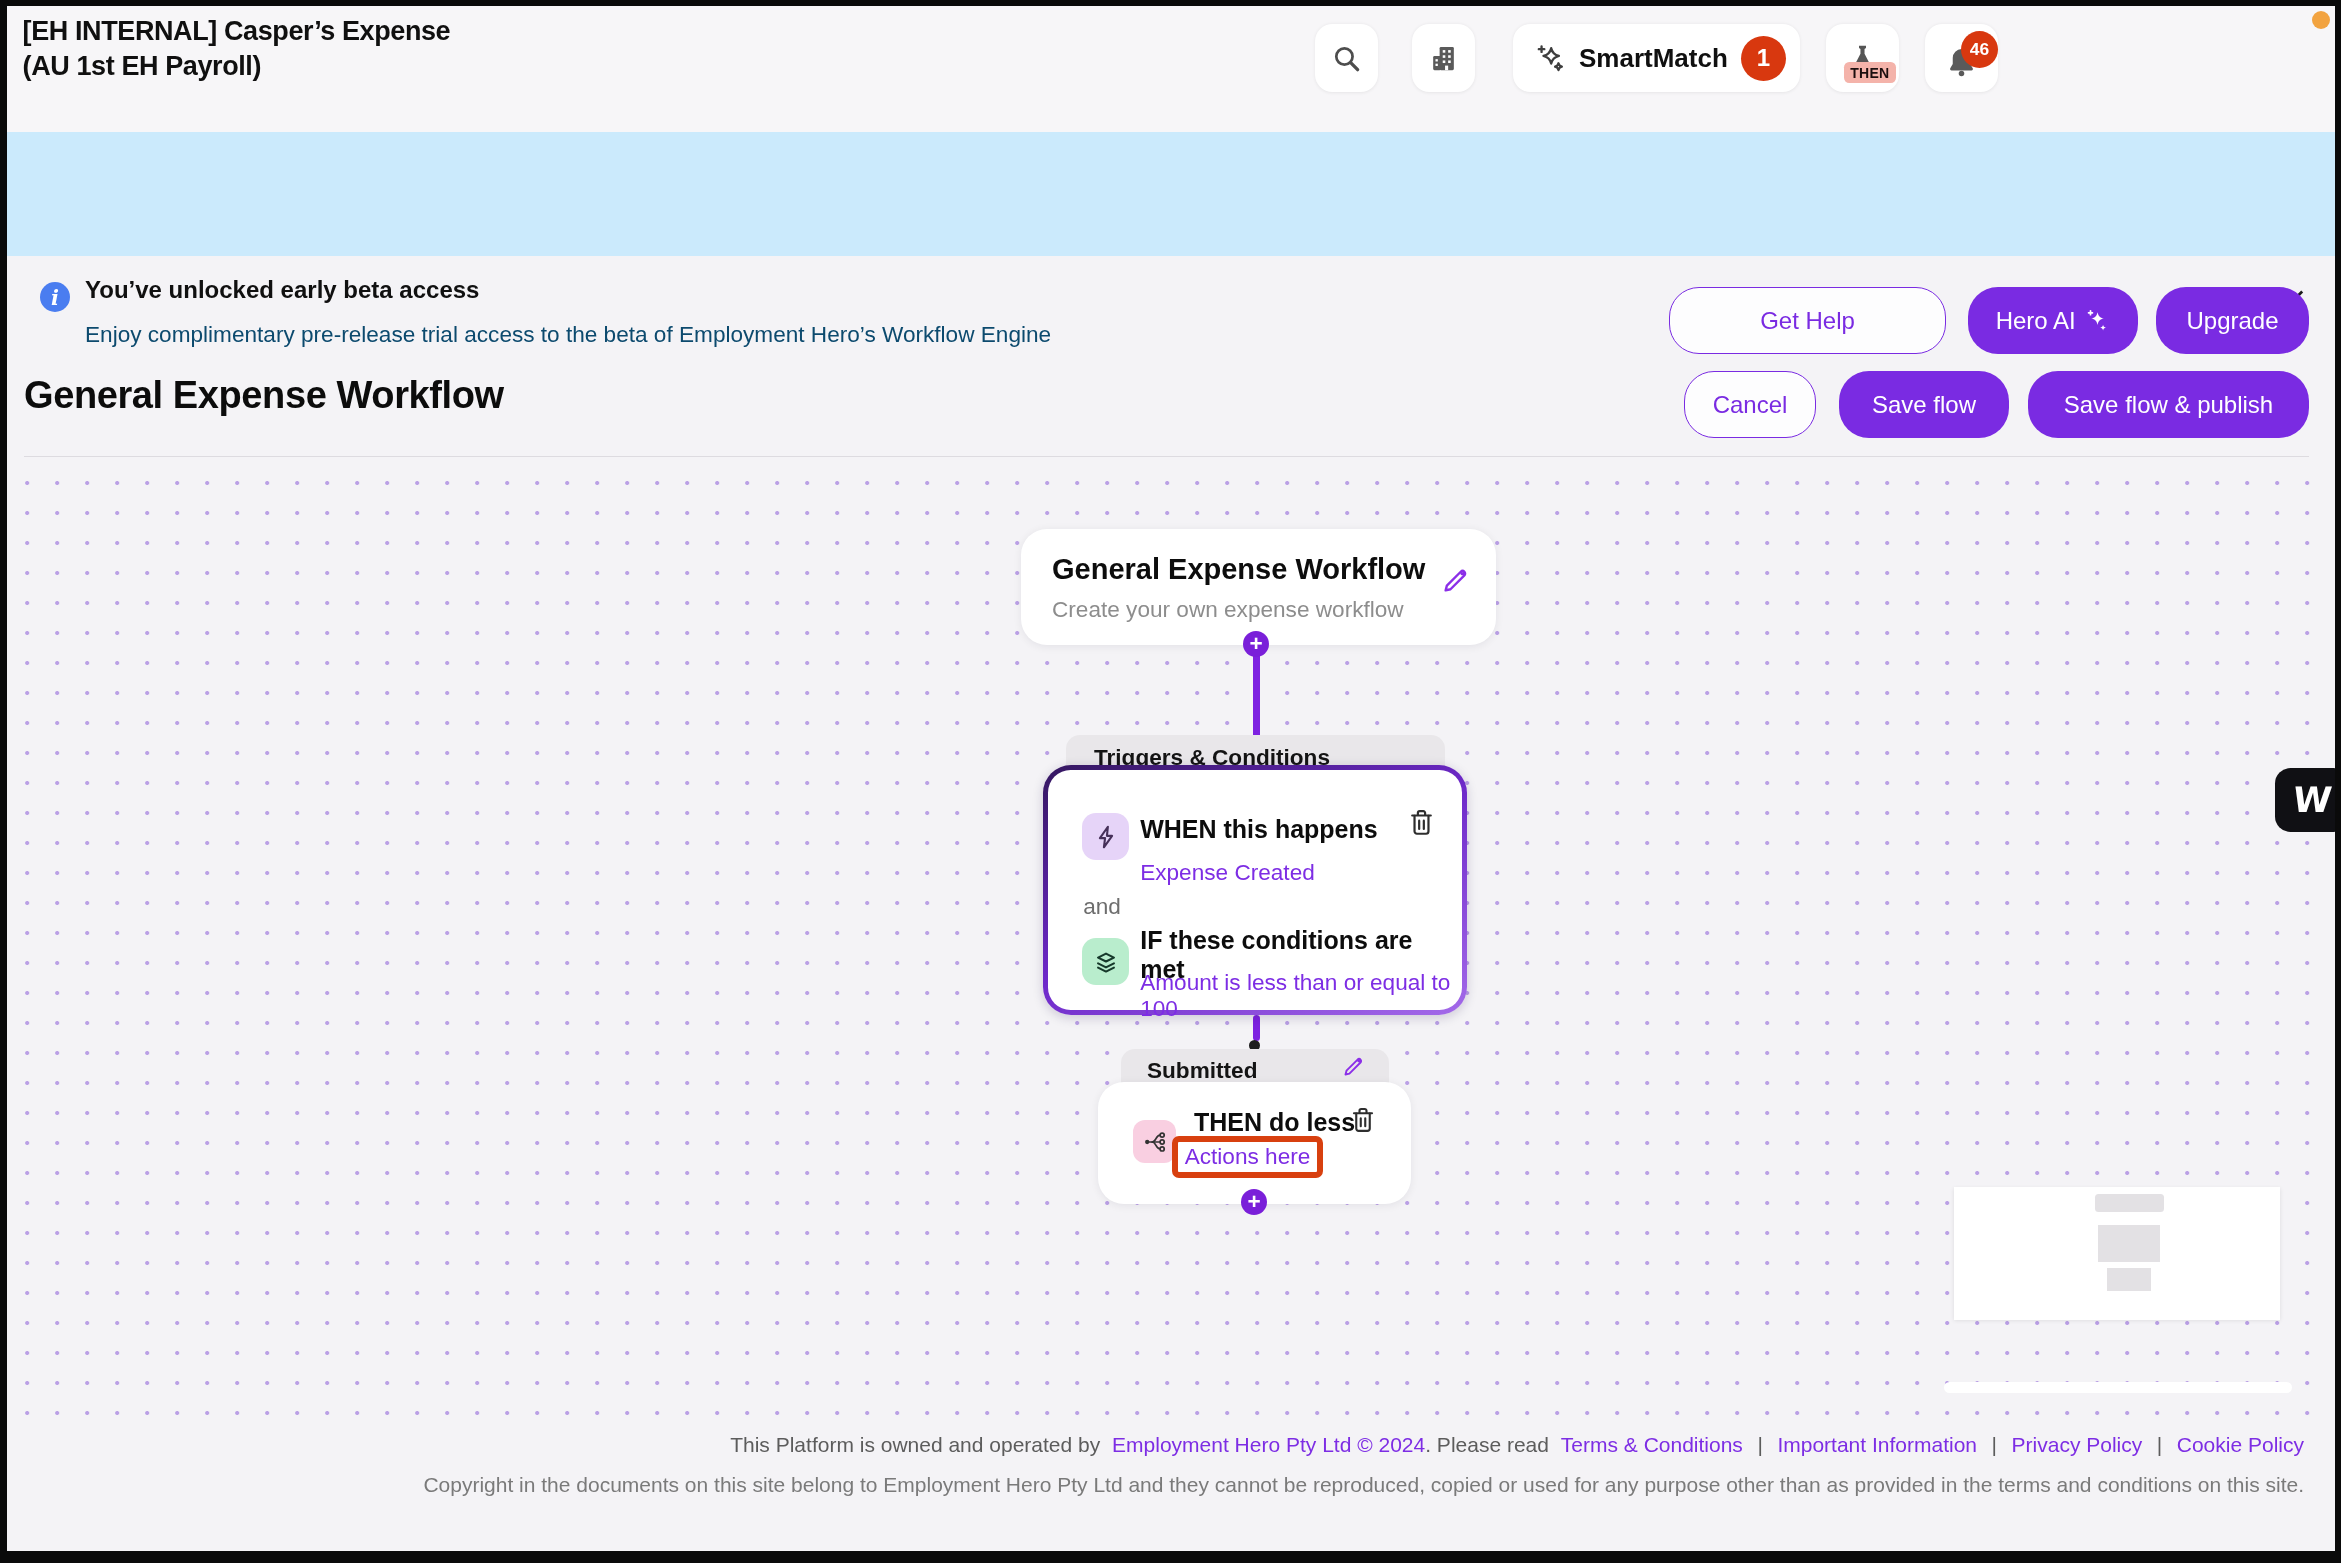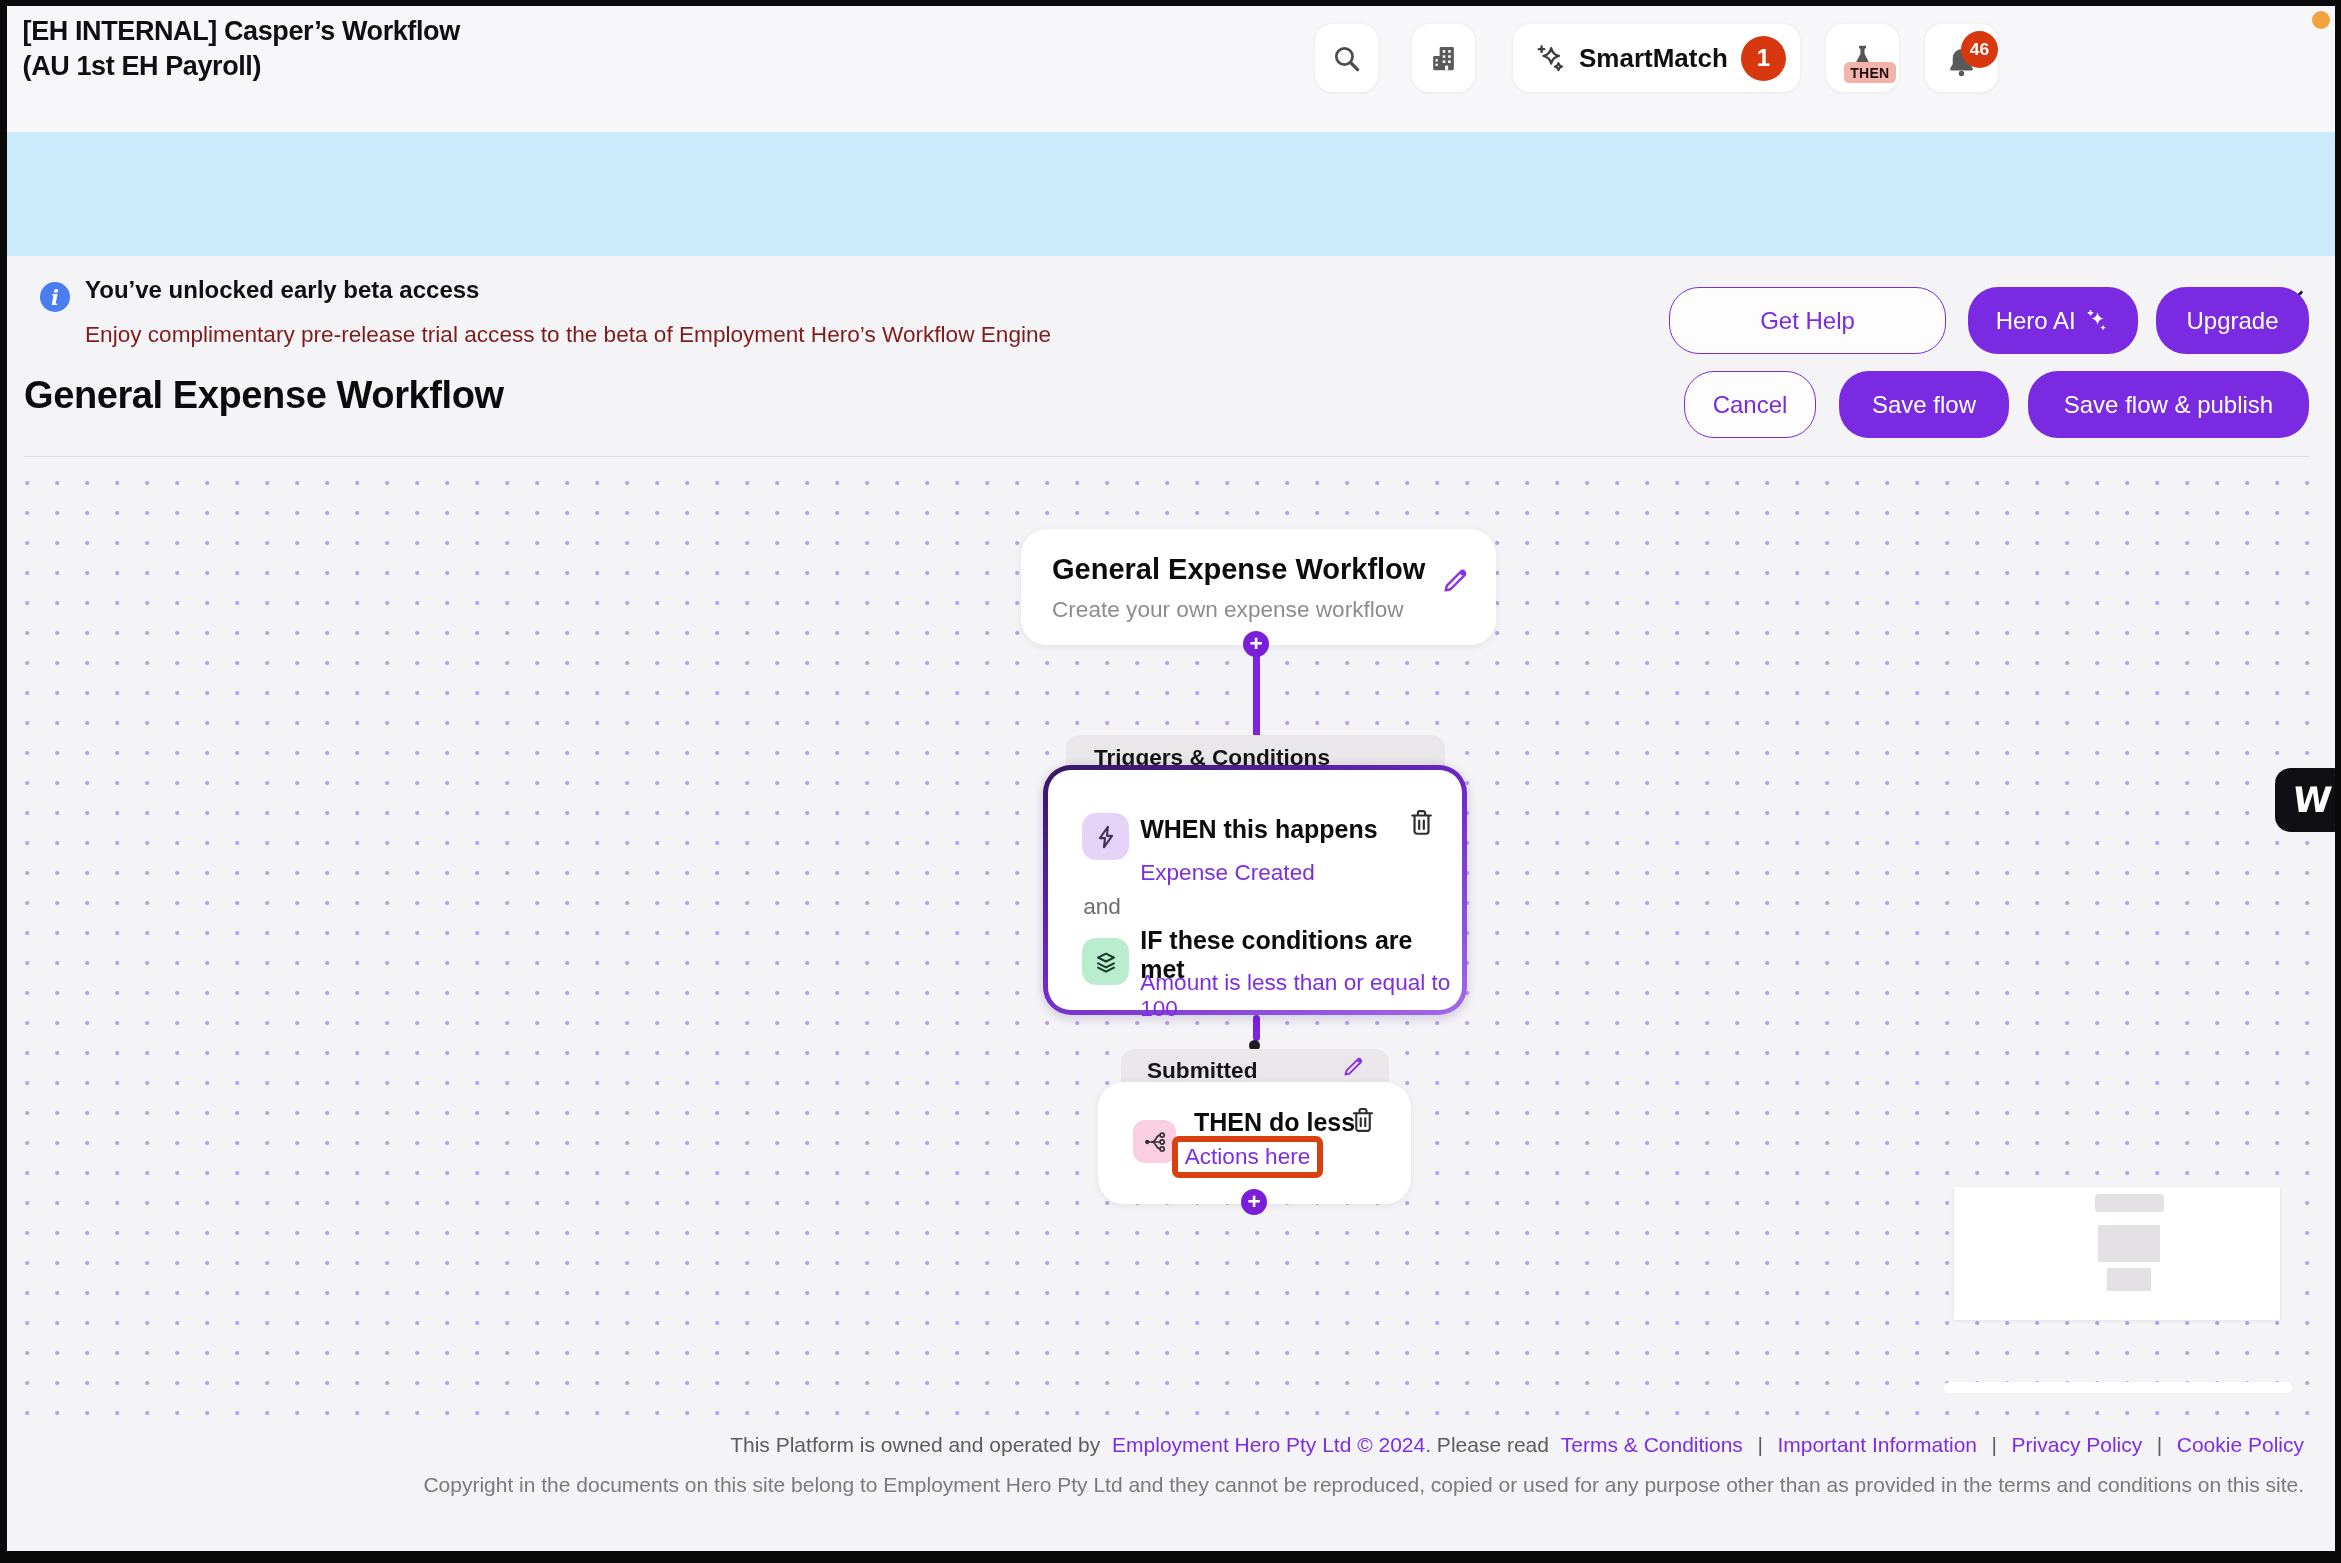--- a/index.html
+++ b/index.html
@@ -19,21 +19,21 @@
   .profile-name{font-size:26px;font-weight:bold;color:#101010;}
   .avatar{width:54px;height:54px;border-radius:50%;border:2.6px solid #7a2be2;box-sizing:border-box;
           background:radial-gradient(circle at 45% 40%, #c79a79 0 21%, rgba(0,0,0,0) 22%),
                      linear-gradient(180deg,#94a476 0 55%, #6d8097 55% 100%);}
   
   .banner{left:0;top:132px;width:2342px;height:124px;background:#cbeafc;z-index:5;}
   .info-dot{position:absolute;left:40px;top:150px;width:30px;height:30px;border-radius:50%;background:#4a7df0;
             color:#fff;display:flex;align-items:center;justify-content:center;
             font-family:"DejaVu Serif",serif;font-style:italic;font-weight:bold;font-size:21px;}
   .banner-title{position:absolute;left:85px;top:144px;font-size:24px;font-weight:bold;color:#101010;}
-  .banner-sub{position:absolute;left:85px;top:190px;font-size:22.6px;color:#7f1d1d;}
+  .banner-sub{position:absolute;left:85px;top:190px;font-size:22.6px;color:#0c4a6e;}
   .banner-x{position:absolute;left:2276px;top:148px;width:38px;height:38px;font-size:28px;color:#1a1a1a;
             display:flex;align-items:center;justify-content:center;cursor:pointer;font-weight:normal;}
   
   .btn{position:absolute;height:67px;border-radius:30px;display:flex;align-items:center;justify-content:center;
        font-size:24px;cursor:pointer;box-sizing:border-box;z-index:6;}
   .btn-outline{background:#fdfdfe;border:1.7px solid #7a2be2;color:#7a2be2;}
   .btn-solid{background:#7a2be2;color:#ffffff;}
   .page-title{left:24px;top:374px;font-size:38px;font-weight:bold;color:#0c0c0c;letter-spacing:-0.4px;z-index:6;}
   .divider{left:24px;top:456px;width:2285px;height:0.9px;background:#dddbe0;z-index:6;}
   
@@ -71,21 +71,21 @@
   .footer-line2{position:absolute;right:38px;top:1473px;width:1999px;text-align:right;z-index:6;font-size:21px;color:#7a7a7a;}
   svg{display:block;}
 </style>
 </head>
 <body>
 
 <div class="page">
 
   <div class="abs header">
     <div class="abs app-title">
-      <div>[EH INTERNAL] Casper’s Workflow</div>
+      <div>[EH INTERNAL] Casper’s Expense</div>
       <div>(AU 1st EH Payroll)</div>
     </div>
 
     <div class="icon-btn" style="left:1315px;width:63px;">
       <span>
         <svg viewBox="0 0 24 24" width="31" height="31">
             <circle cx="10.4" cy="10.4" r="6.3" fill="none" stroke="#4d4d4d" stroke-width="2.1"></circle>
             <line x1="15.2" y1="15.2" x2="20.6" y2="20.6" stroke="#4d4d4d" stroke-width="2.6" stroke-linecap="round"></line>
           </svg>
       </span>

